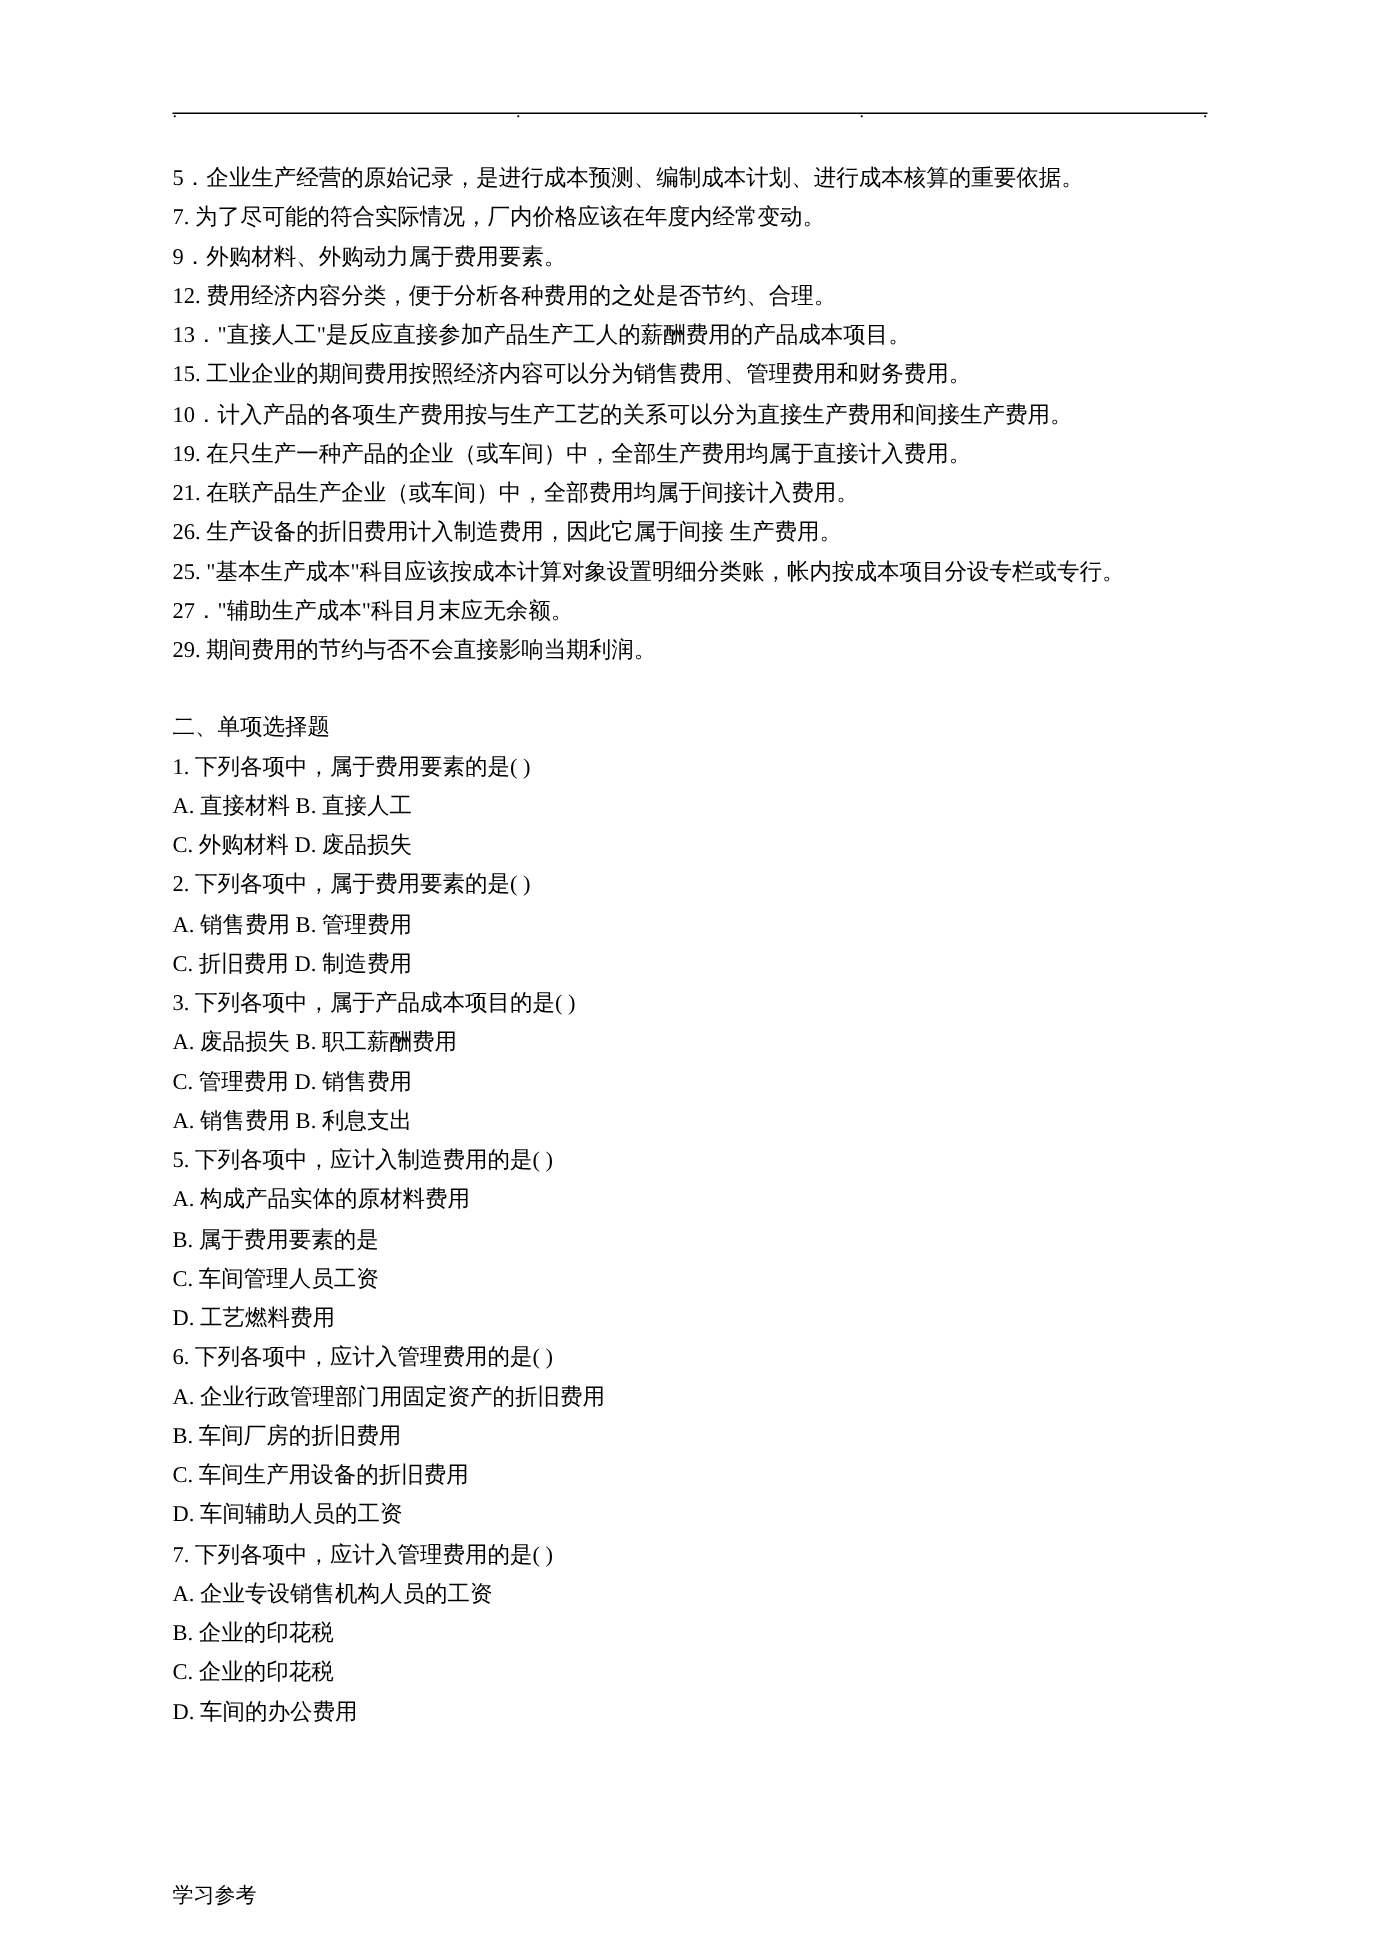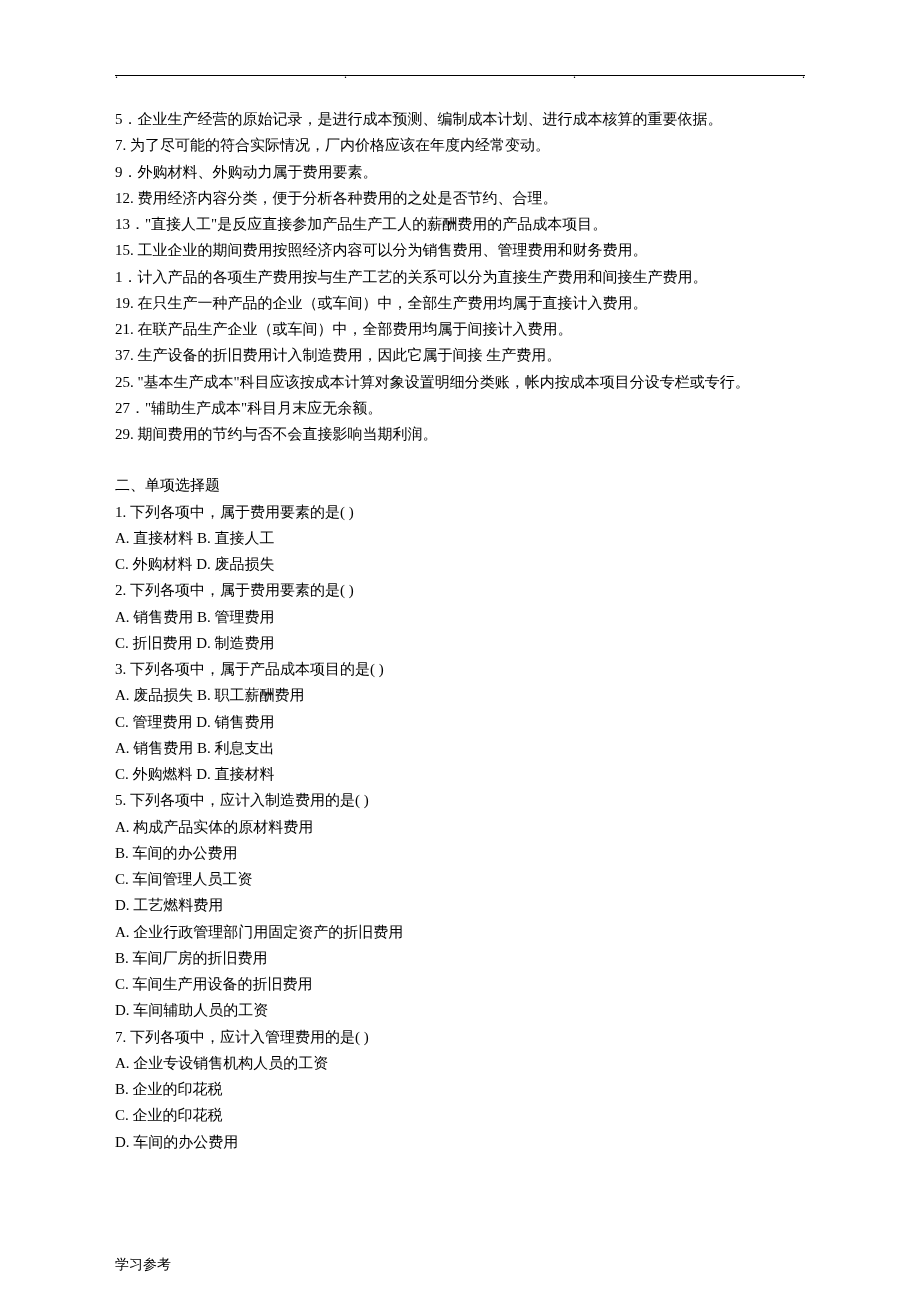--- a/index.html
+++ b/index.html
@@ -60,24 +60,24 @@
     </div>
   </div>
 
   <div class="content">
     <p>5．企业生产经营的原始记录，是进行成本预测、编制成本计划、进行成本核算的重要依据。</p>
     <p>7. 为了尽可能的符合实际情况，厂内价格应该在年度内经常变动。</p>
     <p>9．外购材料、外购动力属于费用要素。</p>
     <p>12. 费用经济内容分类，便于分析各种费用的之处是否节约、合理。</p>
     <p>13．"直接人工"是反应直接参加产品生产工人的薪酬费用的产品成本项目。</p>
     <p>15. 工业企业的期间费用按照经济内容可以分为销售费用、管理费用和财务费用。</p>
-    <p>1．计入产品的各项生产费用按与生产工艺的关系可以分为直接生产费用和间接生产费用。</p>
+    <p>10．计入产品的各项生产费用按与生产工艺的关系可以分为直接生产费用和间接生产费用。</p>
     <p>19. 在只生产一种产品的企业（或车间）中，全部生产费用均属于直接计入费用。</p>
     <p>21. 在联产品生产企业（或车间）中，全部费用均属于间接计入费用。</p>
-    <p>37. 生产设备的折旧费用计入制造费用，因此它属于间接 生产费用。</p>
+    <p>26. 生产设备的折旧费用计入制造费用，因此它属于间接 生产费用。</p>
     <p>25. "基本生产成本"科目应该按成本计算对象设置明细分类账，帐内按成本项目分设专栏或专行。</p>
     <p>27．"辅助生产成本"科目月末应无余额。</p>
     <p>29. 期间费用的节约与否不会直接影响当期利润。</p>
 
     <div class="section-gap"></div>
 
     <p>二、单项选择题</p>
 
     <p>1. 下列各项中，属于费用要素的是(   )</p>
     <p>A. 直接材料   B. 直接人工</p>
@@ -85,28 +85,28 @@
 
     <p>2. 下列各项中，属于费用要素的是(   )</p>
     <p>A. 销售费用      B. 管理费用</p>
     <p>C. 折旧费用      D. 制造费用</p>
 
     <p>3. 下列各项中，属于产品成本项目的是(   )</p>
     <p>A. 废品损失        B. 职工薪酬费用</p>
     <p>C. 管理费用        D. 销售费用</p>
 
     <p>A. 销售费用        B. 利息支出</p>
-    <p>C. 外购燃料        D. 直接材料</p>
 
     <p>5. 下列各项中，应计入制造费用的是(   )</p>
     <p>A. 构成产品实体的原材料费用</p>
-    <p>B. 车间的办公费用</p>
+    <p>B. 属于费用要素的是</p>
     <p>C. 车间管理人员工资</p>
     <p>D. 工艺燃料费用</p>
 
+    <p>6. 下列各项中，应计入管理费用的是(   )</p>
     <p>A. 企业行政管理部门用固定资产的折旧费用</p>
     <p>B. 车间厂房的折旧费用</p>
     <p>C. 车间生产用设备的折旧费用</p>
     <p>D. 车间辅助人员的工资</p>
 
     <p>7. 下列各项中，应计入管理费用的是(   )</p>
     <p>A. 企业专设销售机构人员的工资</p>
     <p>B. 企业的印花税</p>
     <p>C. 企业的印花税</p>
     <p>D. 车间的办公费用</p>

